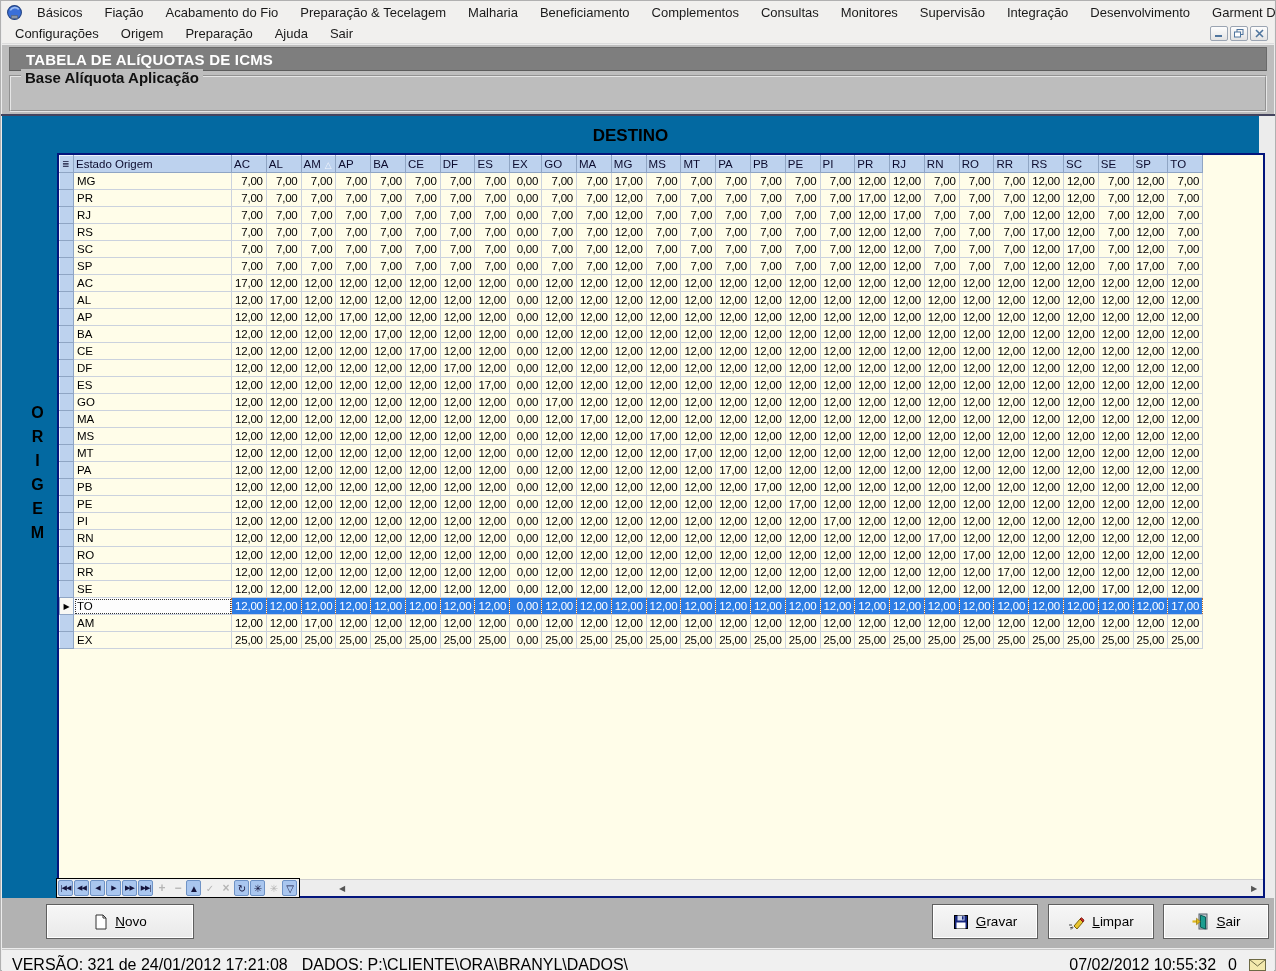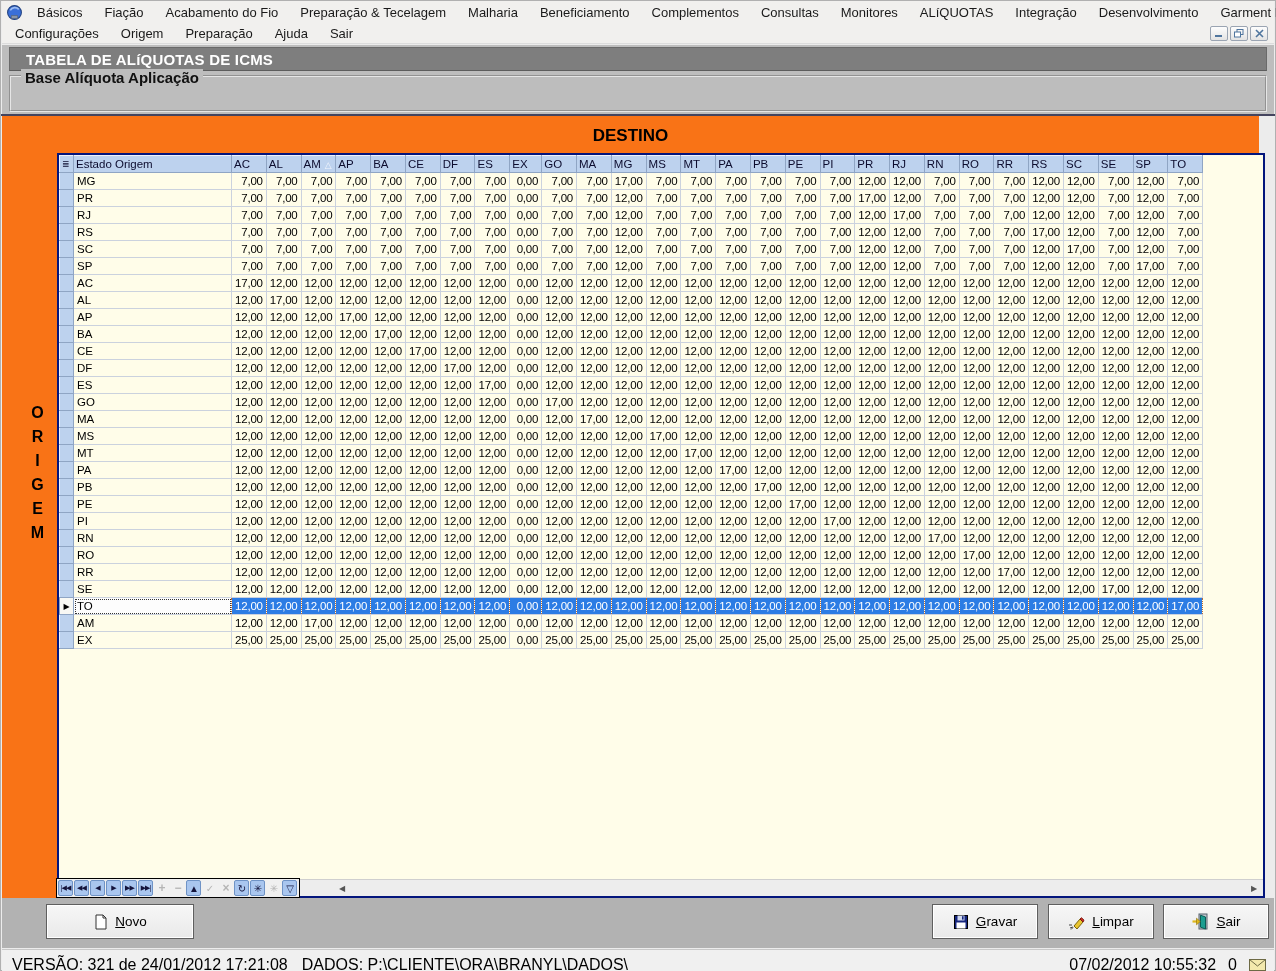--- a/index.html
+++ b/index.html
@@ -24,21 +24,21 @@
   .groupbox .legend { position:absolute; left:10px; top:-8px; background:#bdbdbd; padding:0 4px; font-weight:bold; font-size:15px; color:#111; }
   .filterrow { position:absolute; left:6px; top:9px; display:flex; align-items:center;margin-top:32px; }
   .lbl-codigo { font-size:12.5px; color:#111; margin-right:6px; }
   .edit { height:19px; border:1px solid #2b3a8c; background:#fdf6d0; font-size:12.5px; font-family:"Liberation Sans",sans-serif; }
   .edit.code { width:48px; text-align:right; padding-right:4px; color:#8a8a8a; }
   .btn-lookup { width:18px; height:19px; margin-left:1px; background:linear-gradient(#f6f6f6,#dfdfdf); border:1px solid #8a8a8a; font-size:11px; line-height:10px; text-align:center; padding-top:6px; color:#222; }
   .edit.desc { width:254px; margin-left:3px; background:#fdfad9; color:#000; padding-left:4px; }
   .darkline { position:absolute; left:0; right:0; top:113px; height:2px; background:#44445e; }
 
   
-  .main { position:absolute; left:1px; right:16px; top:115px; height:782px; background:#f97316; }
+  .main { position:absolute; left:1px; right:16px; top:115px; height:782px; background:#0369a1; }
   .destino { position:absolute; left:0; right:0; top:10px; text-align:center; font-weight:bold; font-size:17px; color:#000; }
   .origem { position:absolute; left:26px; top:288px; writing-mode:vertical-lr; text-orientation:upright; font-weight:bold; font-size:16px; letter-spacing:7px; color:#000; }
 
   
   .grid { position:absolute; left:55px; top:37px; width:1208px; height:745px; background:#fffde9; border:2px solid #03157c; }
   table.icms { border-collapse:collapse; table-layout:fixed; font-size:11.5px; color:#000; }
   table.icms td, table.icms th { height:17px; overflow:hidden; white-space:nowrap; }
   th.h { background:#bdd2ee; border-right:1px solid #8fa5c4; border-bottom:1px solid #8fa5c4; border-top:1px solid #eef4fc; border-left:1px solid #eef4fc; font-weight:normal; text-align:left; padding:0 2px; height:18px; color:#0c0c2e; }
   td.gut { background:#bdd2ee; border-right:1px solid #8fa5c4; border-bottom:1px solid #8fa5c4; border-top:1px solid #eef4fc; border-left:1px solid #eef4fc; }
   td.state { border:1px solid #cbd2de; padding:0 3px; text-align:left; background:#fffde9; }
@@ -91,21 +91,21 @@
       </svg>
     <span class="mi">Básicos</span>
         <span class="mi">Fiação</span>
         <span class="mi">Acabamento do Fio</span>
         <span class="mi">Preparação &amp; Tecelagem</span>
         <span class="mi">Malharia</span>
         <span class="mi">Beneficiamento</span>
         <span class="mi">Complementos</span>
         <span class="mi">Consultas</span>
         <span class="mi">Monitores</span>
-        <span class="mi">ALíQUOTAS</span>
+        <span class="mi">Supervisão</span>
         <span class="mi">Integração</span>
         <span class="mi">Desenvolvimento</span>
         <span class="mi">Garment Dyeing</span>
       </div>
     <div class="menurow" id="menu-row2">
       <span style="display:contents" id="menu-row2-items"><span class="mi">Configurações</span><span class="mi">Origem</span><span class="mi">Preparação</span><span class="mi">Ajuda</span><span class="mi">Sair</span></span>
       <span class="winbtns">
         <span class="winbtn">
             <svg width="10" height="9" viewBox="0 0 10 9">
               <rect x="1" y="6" width="7" height="2" fill="#4f759e"></rect>

